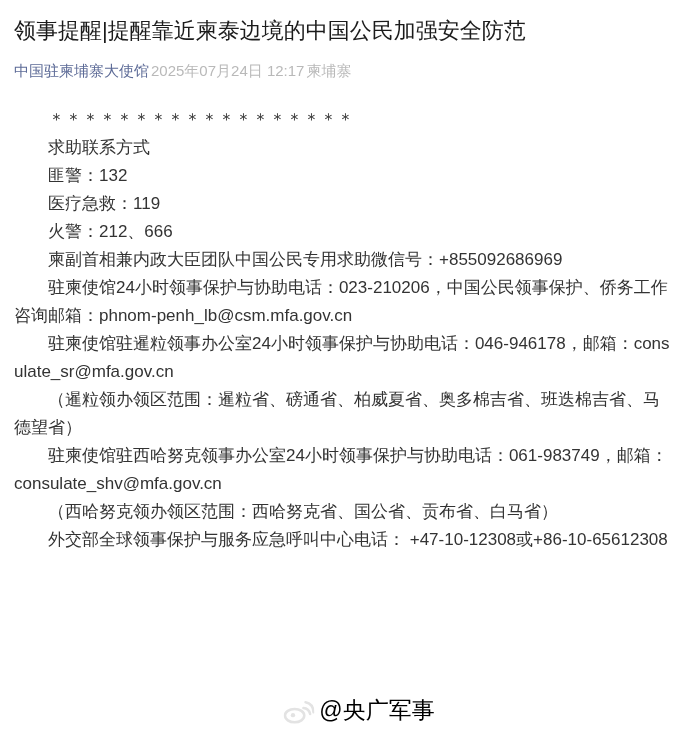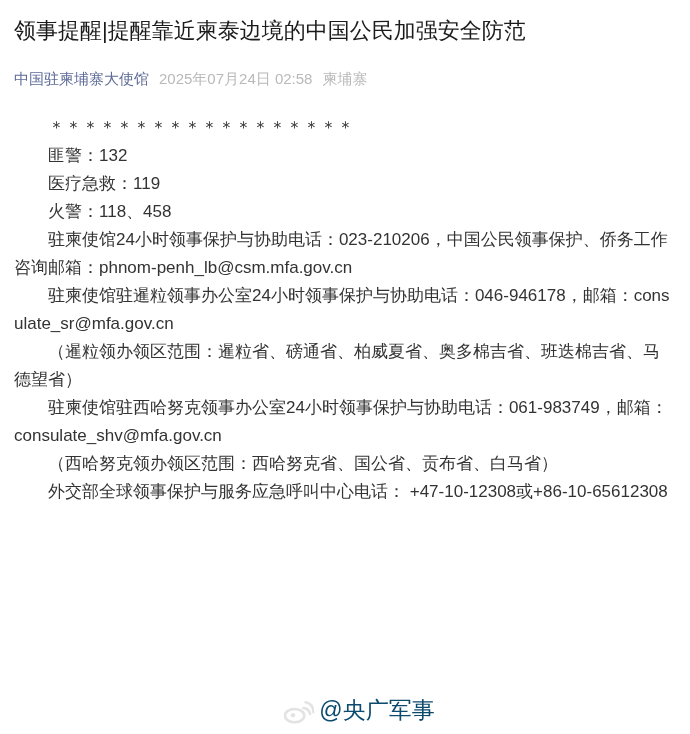--- a/index.html
+++ b/index.html
@@ -19,26 +19,26 @@
     box-sizing: border-box;
   }
   .article-title {
     margin: 0;
     font-size: 22px;
     line-height: 30px;
     font-weight: 400;
     color: #1b1b1b;
   }
   .byline {
-    margin-top: 23px;
+    margin-top: 15px;
     font-size: 15px;
     line-height: 20px;
     display: flex;
     align-items: baseline;
-    gap: 10px;
+    gap: 2px;
     white-space: nowrap;
   }
   .author-link {
     color: #5d6b97;
     cursor: pointer;
   }
   .byline .meta {
     color: #b9b9b9;
   }
   .content {
@@ -54,49 +54,51 @@
   }
   .watermark {
     position: absolute;
     left: 50%;
     bottom: 8px;
     transform: translateX(-50%);
     margin-left: 14px;
     display: flex;
     align-items: center;
     gap: 5px;
-    color: #0c4a6e;
+    color: #000000;
     font-size: 23px;
     font-weight: 400;
     white-space: nowrap;
     pointer-events: none;
   }
   .wm-logo {
     display: inline-flex;
     align-items: center;
   }
 </style>
 </head>
 <body>
 
 <div class="page">
 
   <h1 class="article-title">领事提醒|提醒靠近柬泰边境的中国公民加强安全防范</h1>
 
   <div class="byline">
     <span class="author-link">中国驻柬埔寨大使馆</span>
-    <span class="meta">2025年07月24日 02:58</span>
+    <span class="meta">2025年07月24日 12:17</span>
     <span class="meta">柬埔寨</span>
   </div>
 
   <div class="content">
     <p>＊＊＊＊＊＊＊＊＊＊＊＊＊＊＊＊＊＊</p>
+    <p>求助联系方式</p>
     <p>匪警：132</p>
     <p>医疗急救：119</p>
-    <p>火警：118、458</p>
+    <p>火警：212、666</p>
+    <p>柬副首相兼内政大臣团队中国公民专用求助微信号：+855092686969</p>
     <p>驻柬使馆24小时领事保护与协助电话：023-210206，中国公民领事保护、侨务工作咨询邮箱：phnom-penh_lb@csm.mfa.gov.cn</p>
     <p>驻柬使馆驻暹粒领事办公室24小时领事保护与协助电话：046-946178，邮箱：consulate_sr@mfa.gov.cn</p>
     <p>（暹粒领办领区范围：暹粒省、磅通省、柏威夏省、奥多棉吉省、班迭棉吉省、马德望省）</p>
     <p>驻柬使馆驻西哈努克领事办公室24小时领事保护与协助电话：061-983749，邮箱：consulate_shv@mfa.gov.cn</p>
     <p>（西哈努克领办领区范围：西哈努克省、国公省、贡布省、白马省）</p>
     <p>外交部全球领事保护与服务应急呼叫中心电话： +47-10-12308或+86-10-65612308</p>
   </div>
 
 </div>
 

